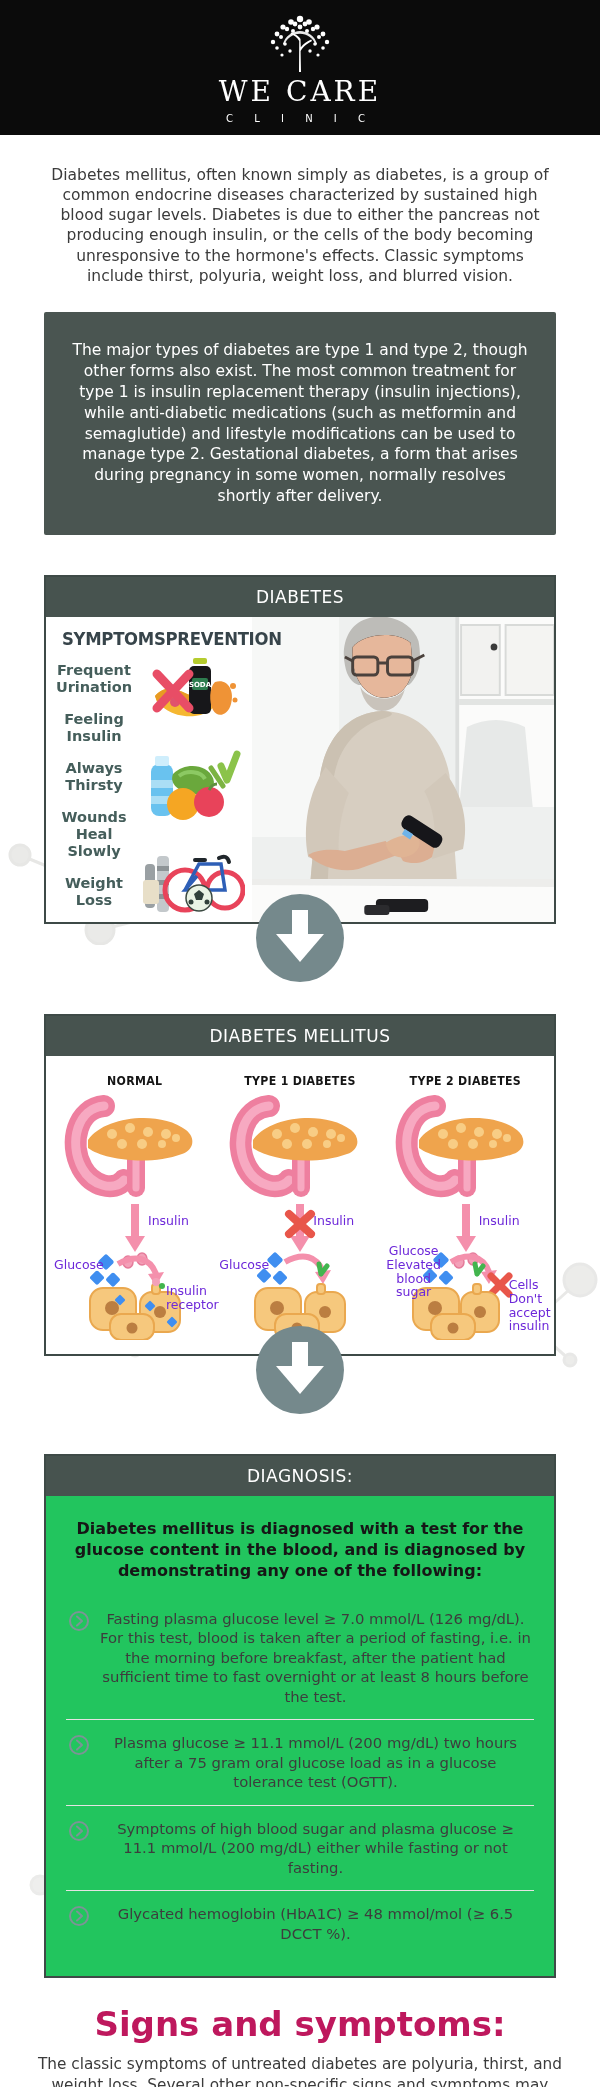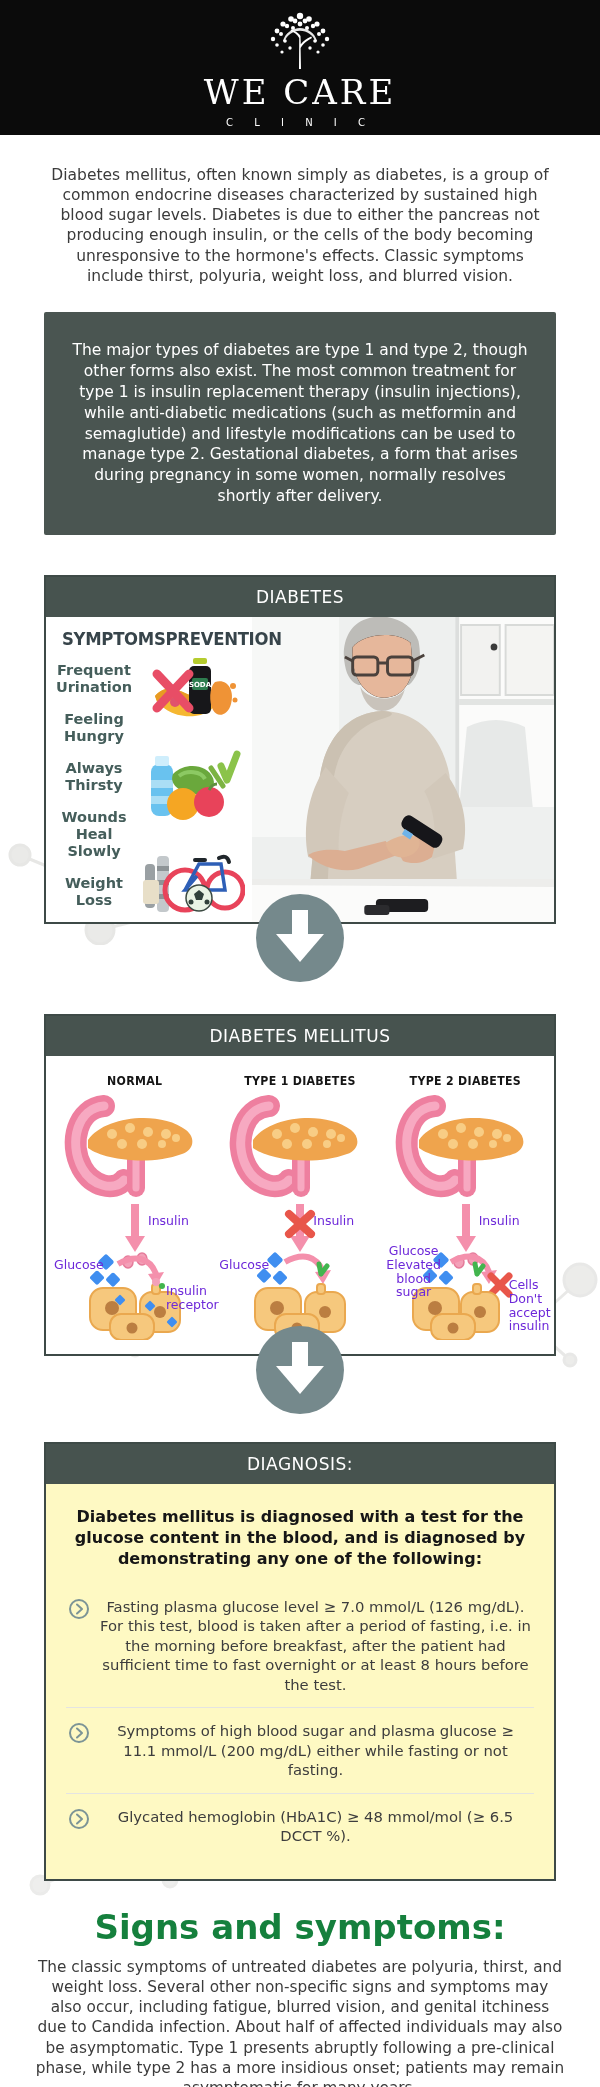--- a/index.html
+++ b/index.html
@@ -4,21 +4,21 @@
 <style>
   html,body{margin:0;padding:0;background:#fff;}
   .page{width:600px;position:relative;overflow:hidden;background:#fff;
         font-family:"DejaVu Sans","Liberation Sans",sans-serif;color:#3b3b3b;}
   .decor{position:absolute;z-index:0;pointer-events:none;}
 
   
   .brand-header{height:135px;background:#0b0b0b;display:flex;flex-direction:column;
                 align-items:center;justify-content:center;position:relative;z-index:1;}
   .brand-top{color:#fff;font-family:"DejaVu Serif","Liberation Serif",serif;
-             font-size:34px;letter-spacing:3px;font-weight:400;margin-top:2px;}
+             font-size:28px;letter-spacing:3px;font-weight:400;margin-top:2px;}
   .brand-bottom{color:#fff;font-size:10px;letter-spacing:9px;margin-top:5px;font-weight:500;}
 
   
   .intro{width:508px;margin:30px auto 0;text-align:center;font-size:15.5px;
          line-height:1.3;font-weight:500;position:relative;z-index:1;}
 
   
   .types-box{width:456px;margin:26px auto 0;background:#4a5551;color:#fff;
              padding:28px 28px;text-align:center;font-size:15.5px;line-height:1.35;
              font-weight:500;border-radius:2px;position:relative;z-index:1;}
@@ -53,33 +53,33 @@
   
   .mellitus-panel{margin-top:32px;}
   .mellitus-body{display:flex;justify-content:space-between;padding:17px 6px 14px;}
   .mel-col{width:166px;position:relative;}
   .mel-title{text-align:center;font-size:11px;font-weight:800;color:#151515;
              letter-spacing:.3px;margin:2px 0 4px;transform:scaleY(1.1);}
   .mel-art{position:relative;height:248px;}
   .mel-label{position:absolute;font-size:12.5px;color:#6d28d9;line-height:1.1;}
 
   
-  .diagnosis-panel{margin-top:28px;background:#fef9c3;}
+  .diagnosis-panel{margin-top:40px;background:#22c55e;}
   .diag-body{padding:22px 20px 20px;}
   .diag-intro{font-size:16px;font-weight:700;color:#161616;text-align:center;
               line-height:1.32;margin:0 2px;}
   .bullet{display:flex;gap:9px;align-items:flex-start;padding:13px 2px;}
   .bullet + .bullet{border-top:1px solid #e4e4e2;}
   .bullet-icon{flex-shrink:0;margin-top:1px;}
   .bullet-text{flex:1;text-align:center;font-size:14.8px;line-height:1.32;color:#3d3d3d;
                font-weight:500;}
   .bullet-list{margin-top:14px;}
 
   
-  .signs-title{text-align:center;font-size:34px;font-weight:800;color:#15803d;
+  .signs-title{text-align:center;font-size:34px;font-weight:800;color:#be185d;
                margin:26px 0 10px;position:relative;z-index:1;}
   .signs-text{width:530px;margin:0 auto;text-align:center;font-size:15.3px;
               line-height:1.32;font-weight:500;position:relative;z-index:1;}
 </style>
 </head>
 <body>
 
 <div class="page">
 
   <svg class="decor" style="left:-10px;top:835px;" width="250" height="110" viewBox="0 0 250 110">
@@ -181,21 +181,21 @@
     <div class="panel-header">DIABETES</div>
     <div class="diabetes-body">
       <div class="sym-col">
         <div class="sym-headers">
           <span class="sym-head">SYMPTOMS</span>
           <span class="sym-head">PREVENTION</span>
         </div>
         <div class="sym-grid">
           <div class="sym-labels">
             <div class="sym-item">Frequent Urination</div>
-            <div class="sym-item">Feeling Hungry</div>
+            <div class="sym-item">Feeling Insulin</div>
             <div class="sym-item">Always Thirsty</div>
             <div class="sym-item">Wounds Heal Slowly</div>
             <div class="sym-item">Weight Loss</div>
           </div>
           <div class="prev-icons">
 
             <svg width="96" height="86" viewBox="0 0 96 86">
               <path d="M10 40 C30 18 50 55 72 38 C74 48 66 58 50 60 C30 62 14 52 10 40 Z" fill="#f5b731"></path>
               <path d="M10 40 C30 18 50 55 72 38 L74 44 C52 60 30 26 12 46 Z" fill="#e89a23"></path>
               <circle cx="30" cy="46" r="5" fill="#e0526d"></circle>
@@ -502,27 +502,34 @@
             <circle cx="11" cy="11" r="9" fill="none" stroke="#7c9496" stroke-width="2"></circle>
             <polyline points="9,6.5 14,11 9,15.5" fill="none" stroke="#7c9496" stroke-width="2" stroke-linecap="round" stroke-linejoin="round"></polyline>
           </svg>
           <div class="bullet-text">Fasting plasma glucose level ≥ 7.0 mmol/L (126 mg/dL). For this test, blood is taken after a period of fasting, i.e. in the morning before breakfast, after the patient had sufficient time to fast overnight or at least 8 hours before the test.</div>
         </div>
         <div class="bullet">
           <svg class="bullet-icon" width="22" height="22" viewBox="0 0 22 22">
             <circle cx="11" cy="11" r="9" fill="none" stroke="#7c9496" stroke-width="2"></circle>
             <polyline points="9,6.5 14,11 9,15.5" fill="none" stroke="#7c9496" stroke-width="2" stroke-linecap="round" stroke-linejoin="round"></polyline>
           </svg>
-          <div class="bullet-text">Symptoms of high blood sugar and plasma glucose ≥ 11.1 mmol/L (200 mg/dL) either while fasting or not fasting.</div>
+          <div class="bullet-text">Plasma glucose ≥ 11.1 mmol/L (200 mg/dL) two hours after a 75 gram oral glucose load as in a glucose tolerance test (OGTT).</div>
         </div>
         <div class="bullet">
           <svg class="bullet-icon" width="22" height="22" viewBox="0 0 22 22">
             <circle cx="11" cy="11" r="9" fill="none" stroke="#7c9496" stroke-width="2"></circle>
             <polyline points="9,6.5 14,11 9,15.5" fill="none" stroke="#7c9496" stroke-width="2" stroke-linecap="round" stroke-linejoin="round"></polyline>
           </svg>
+          <div class="bullet-text">Symptoms of high blood sugar and plasma glucose ≥ 11.1 mmol/L (200 mg/dL) either while fasting or not fasting.</div>
+        </div>
+        <div class="bullet">
+          <svg class="bullet-icon" width="22" height="22" viewBox="0 0 22 22">
+            <circle cx="11" cy="11" r="9" fill="none" stroke="#7c9496" stroke-width="2"></circle>
+            <polyline points="9,6.5 14,11 9,15.5" fill="none" stroke="#7c9496" stroke-width="2" stroke-linecap="round" stroke-linejoin="round"></polyline>
+          </svg>
           <div class="bullet-text">Glycated hemoglobin (HbA1C) ≥ 48 mmol/mol (≥ 6.5 DCCT %).</div>
         </div>
       </div>
     </div>
   </section>
 
   <h2 class="signs-title">Signs and symptoms:</h2>
   <p class="signs-text">The classic symptoms of untreated diabetes are polyuria, thirst, and weight loss. Several other non-specific signs and symptoms may also occur, including fatigue, blurred vision, and genital itchiness due to Candida infection. About half of affected individuals may also be asymptomatic. Type 1 presents abruptly following a pre-clinical phase, while type 2 has a more insidious onset; patients may remain asymptomatic for many years.</p>
 
 </div>

